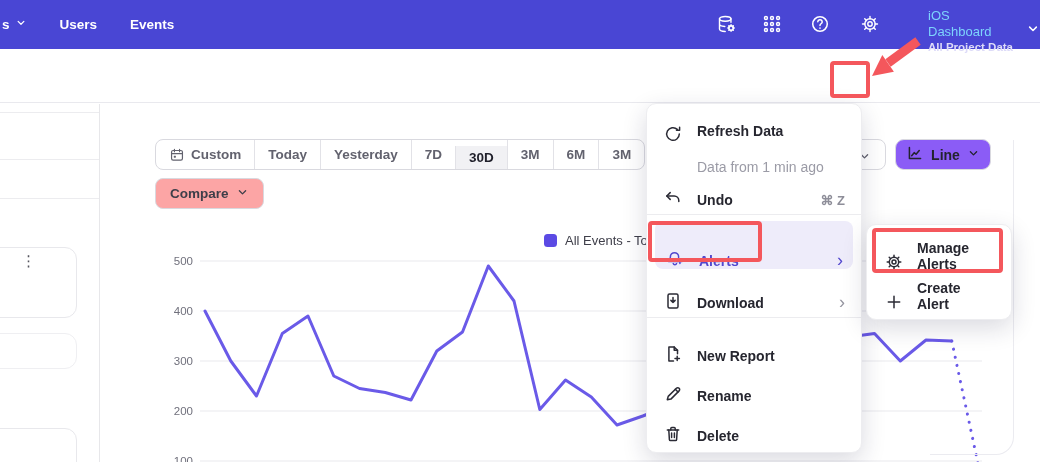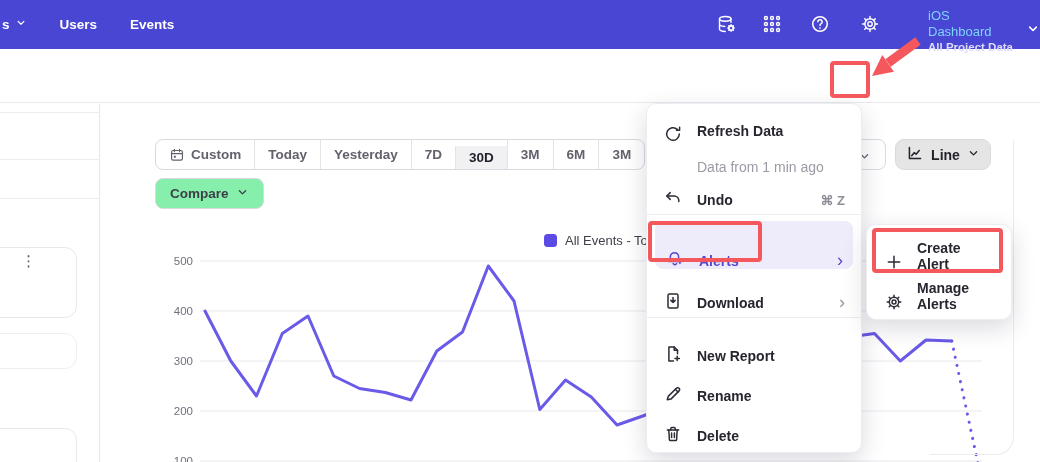--- a/index.html
+++ b/index.html
@@ -36,21 +36,21 @@
   .save-btn { position:absolute; left:974px; top:62px; width:48px; height:33px; background:#B7B2F0; color:#fff; border:none; border-radius:8px; font-size:14px; font-weight:700; font-family:inherit; cursor:pointer; }
 
   
   .seg-wrap { left:155px; top:139px; height:31px; display:flex; border:1px solid #D9D9DF; border-radius:8px; background:#fff; overflow:hidden; z-index:5; }
   .seg { display:flex; align-items:center; gap:6px; padding:0 13px; font-size:13.5px; font-weight:600; color:#62626E; border-left:1px solid #E2E2E7; cursor:pointer; white-space:nowrap; }
   .seg:first-child { border-left:none; }
   .seg.sel { background:#F1F1F4; color:#1F1F2A; font-weight:700;margin-top:6px; }
   .compare-btn { left:155px; top:178px; height:31px; padding:0 14px; display:flex; align-items:center; gap:7px; border:1px solid #D9D9DF; border-radius:8px; background:#fff; font-size:13.5px; font-weight:600; color:#3E3E49; cursor:pointer; z-index:5; }
   .frag-btn { left:790px; top:139px; width:96px; height:31px; border:1px solid #D9D9DF; border-radius:8px; background:#fff; z-index:4; cursor:pointer; }
   .frag-btn .chev { position:absolute; right:14px; top:9px; }
-  .line-btn { left:895px; top:139px; width:96px; height:31px; border:1px solid #D9D9DF; border-radius:9px; background:#e5e5e5; display:flex; align-items:center; justify-content:center; gap:7px; font-size:14px; font-weight:600; color:#23232E; cursor:pointer; z-index:5; }
+  .line-btn { left:895px; top:139px; width:96px; height:31px; border:1px solid #D9D9DF; border-radius:9px; background:#8b5cf6; display:flex; align-items:center; justify-content:center; gap:7px; font-size:14px; font-weight:600; color:#23232E; cursor:pointer; z-index:5; }
 
   
   .vline { left:99px; top:104px; width:1px; height:358px; background:#E7E7EA; z-index:2; }
   .hline { left:0; width:99px; height:1px; background:#ECECEF; z-index:2; }
   .side-card { left:-24px; width:101px; background:#fff; border:1px solid #E8E8EC; border-radius:12px; z-index:3; cursor:pointer; }
   .kebab { position:absolute; left:44px; top:4px; font-size:15px; color:#55555E; cursor:pointer; letter-spacing:0; }
 
   
   #chart-svg { left:0; top:0; z-index:1; }
   .legend { left:544px; top:233px; display:flex; align-items:center; gap:8px; z-index:1; }
@@ -138,21 +138,21 @@
       <div class="seg">
         <span>3M</span>
       </div>
       <div class="seg">
         <span>6M</span>
       </div>
       <div class="seg">
         <span>3M</span>
       </div>
     </div>
-  <button class="abs compare-btn" style="background:#86efac;font-family:inherit">
+  <button class="abs compare-btn" style="background:#fca5a5;font-family:inherit">
     <span>Compare</span>
     <span class="ic" id="compare-chev"><svg width="13" height="13" viewBox="0 0 20 20" fill="none" stroke="#3E3E49" stroke-width="2" stroke-linecap="round" stroke-linejoin="round">
           <polyline points="5.2,7.3 10,12.1 14.8,7.3"></polyline>
         </svg></span>
   </button>
   <div class="abs frag-btn">
     <span class="chev" id="frag-chev"><svg width="13" height="13" viewBox="0 0 20 20" fill="none" stroke="#62626E" stroke-width="2" stroke-linecap="round" stroke-linejoin="round">
           <polyline points="5.2,7.3 10,12.1 14.8,7.3"></polyline>
         </svg></span>
   </div>
@@ -311,34 +311,34 @@
           </svg>
         </span>
         <span><span>Delete</span></span>
       </div>
     </div>
 
   <div class="abs submenu" id="submenu">
       <div class="menu-item">
         <span class="mi-ic">
           <svg width="20" height="20" viewBox="0 0 20 20" fill="none" stroke="#2B2B35" stroke-width="1.5" stroke-linecap="round" stroke-linejoin="round">
-            <path d="M10 4.3v11.4M4.3 10h11.4"></path>
-          </svg>
-        </span>
-        <span><span>Create Alert</span></span>
-      </div>
-      <div class="menu-item">
-        <span class="mi-ic">
-          <svg width="20" height="20" viewBox="0 0 20 20" fill="none" stroke="#2B2B35" stroke-width="1.5" stroke-linecap="round" stroke-linejoin="round">
             <circle cx="10" cy="10" r="2"></circle>
             <circle cx="10" cy="10" r="4.7"></circle>
             <path d="M10 3.2v2.1M10 14.7v2.1M3.2 10h2.1M14.7 10h2.1M5.2 5.2l1.5 1.5M13.3 13.3l1.5 1.5M14.8 5.2l-1.5 1.5M6.7 13.3l-1.5 1.5"></path>
           </svg>
         </span>
         <span><span>Manage Alerts</span></span>
+      </div>
+      <div class="menu-item">
+        <span class="mi-ic">
+          <svg width="20" height="20" viewBox="0 0 20 20" fill="none" stroke="#2B2B35" stroke-width="1.5" stroke-linecap="round" stroke-linejoin="round">
+            <path d="M10 4.3v11.4M4.3 10h11.4"></path>
+          </svg>
+        </span>
+        <span><span>Create Alert</span></span>
       </div>
     </div>
 
   <div class="abs anno" style="left:830px;top:61px;width:40px;height:37px"></div>
   <div class="abs anno" style="left:648px;top:221px;width:114px;height:41px"></div>
   <div class="abs anno" style="left:872px;top:228px;width:131px;height:45px"></div>
   <svg id="anno-arrow" class="abs" style="left:858px;top:30px" width="80" height="60">
     <line x1="60" y1="11" x2="30" y2="33" stroke="#F4575C" stroke-width="9"></line>
     <polygon points="14,46 24.3,25.1 35.9,41.7" fill="#F4575C"></polygon>
   </svg>

